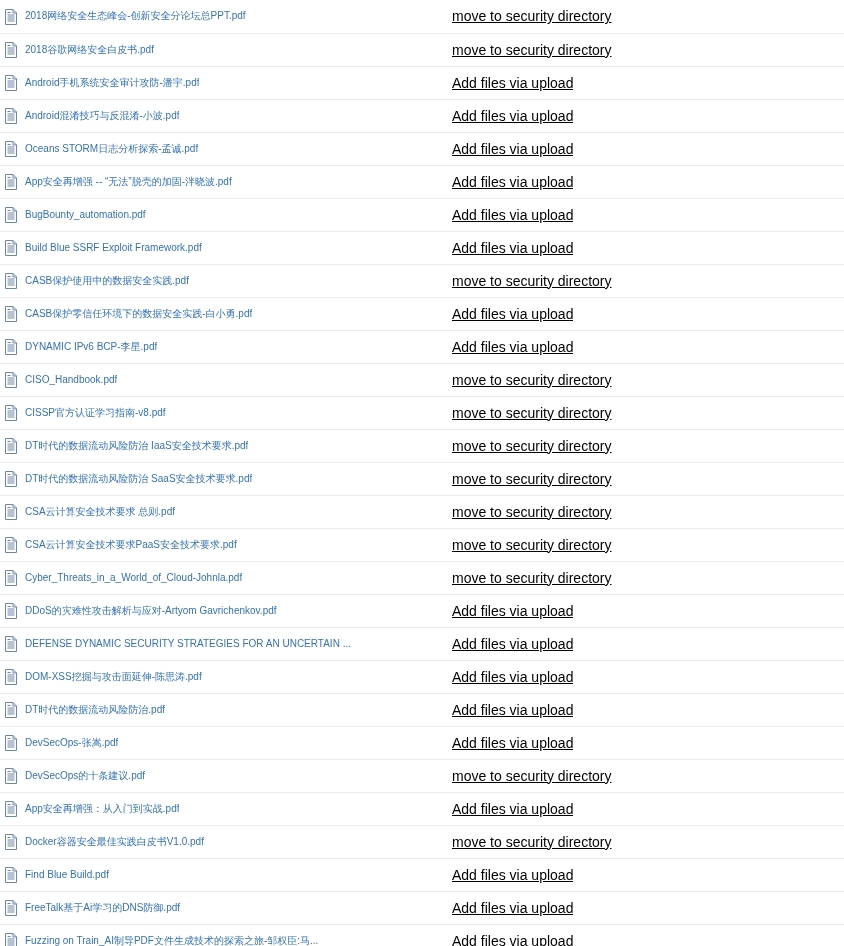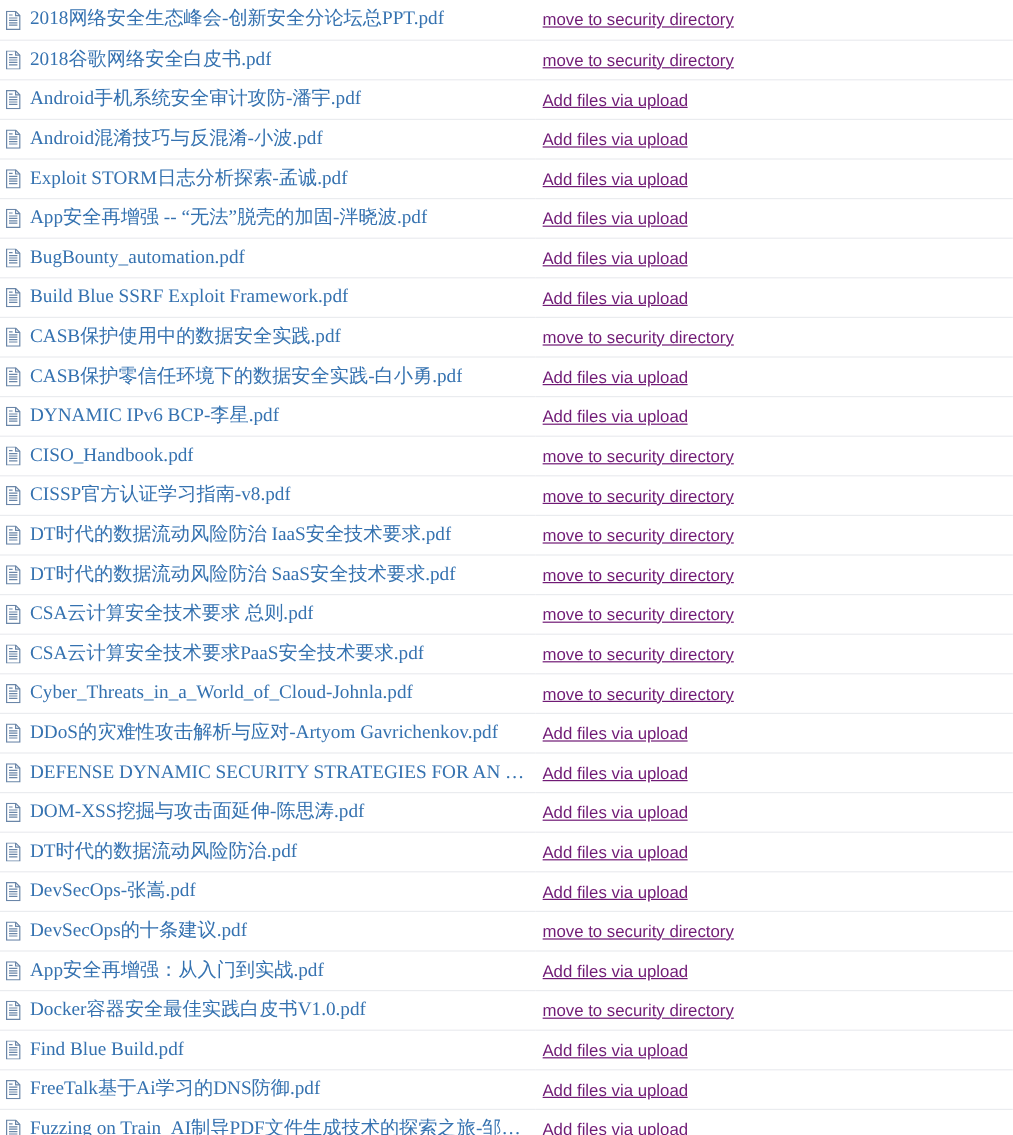--- a/index.html
+++ b/index.html
@@ -59,33 +59,32 @@
     height: 16px;
     margin-top: 1px;
   }
   .file-icon svg {
     display: block;
   }
 
   .file-link {
     color: #3572b0;
     text-decoration: none;
-    font-size: 16px;
+    font-size: 10px;
     line-height: 18px;
     display: inline-block;
     max-width: 415px;
     overflow: hidden;
     text-overflow: ellipsis;
     white-space: nowrap;
     vertical-align: middle;
-    font-family: Liberation Serif, serif;
   }
 
   .commit-msg {
-    color: #701a75;
+    color: #000000;
     font-size: 14px;
     line-height: 18px;
     display: inline-block;
     max-width: 392px;
     overflow: hidden;
     text-overflow: ellipsis;
     white-space: nowrap;
     vertical-align: middle;
   }
 </style>
@@ -170,21 +169,21 @@
     <td class="col-icon">
       <span class="file-icon">
         <svg width="16" height="16" viewBox="0 0 16 16" aria-hidden="true">
           <path d="M2.5 0.5 H10 L13.5 4 V15.5 H2.5 Z" fill="#ffffff" stroke="#6a86a8" stroke-width="1"></path>
           <path d="M10 0.5 V4 H13.5" fill="none" stroke="#6a86a8" stroke-width="1"></path>
           <path d="M4.5 3.5 H7.5 M4.5 6 H11.5 M4.5 8 H11.5 M4.5 10 H11.5 M4.5 12 H11.5" stroke="#6a86a8" stroke-width="1"></path>
         </svg>
       </span>
     </td>
     <td class="col-name">
-      <a href="#" class="file-link">Exploit STORM日志分析探索-孟诚.pdf</a>
+      <a href="#" class="file-link">Oceans STORM日志分析探索-孟诚.pdf</a>
     </td>
     <td class="col-msg">
       <a href="#" class="commit-msg">Add files via upload</a>
     </td>
   </tr>
 
   <tr class="file-row">
     <td class="col-icon">
       <span class="file-icon">
         <svg width="16" height="16" viewBox="0 0 16 16" aria-hidden="true">

